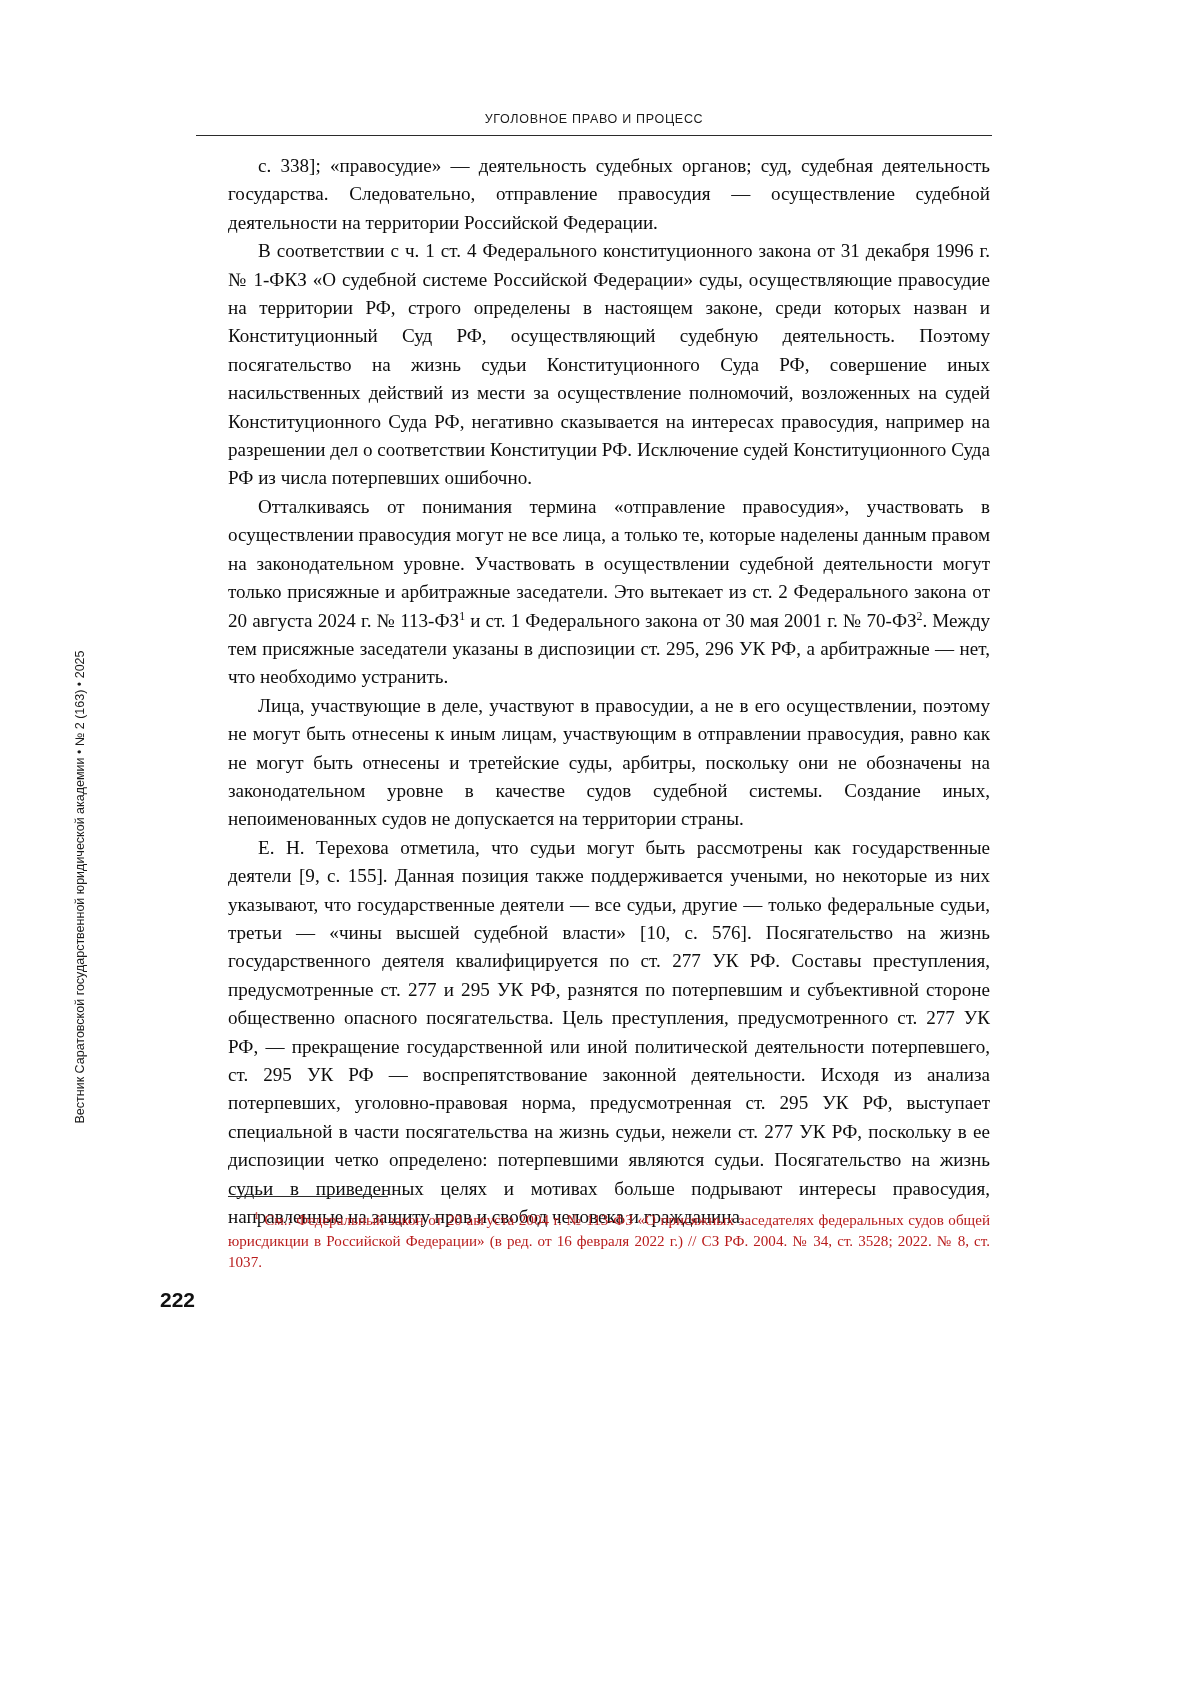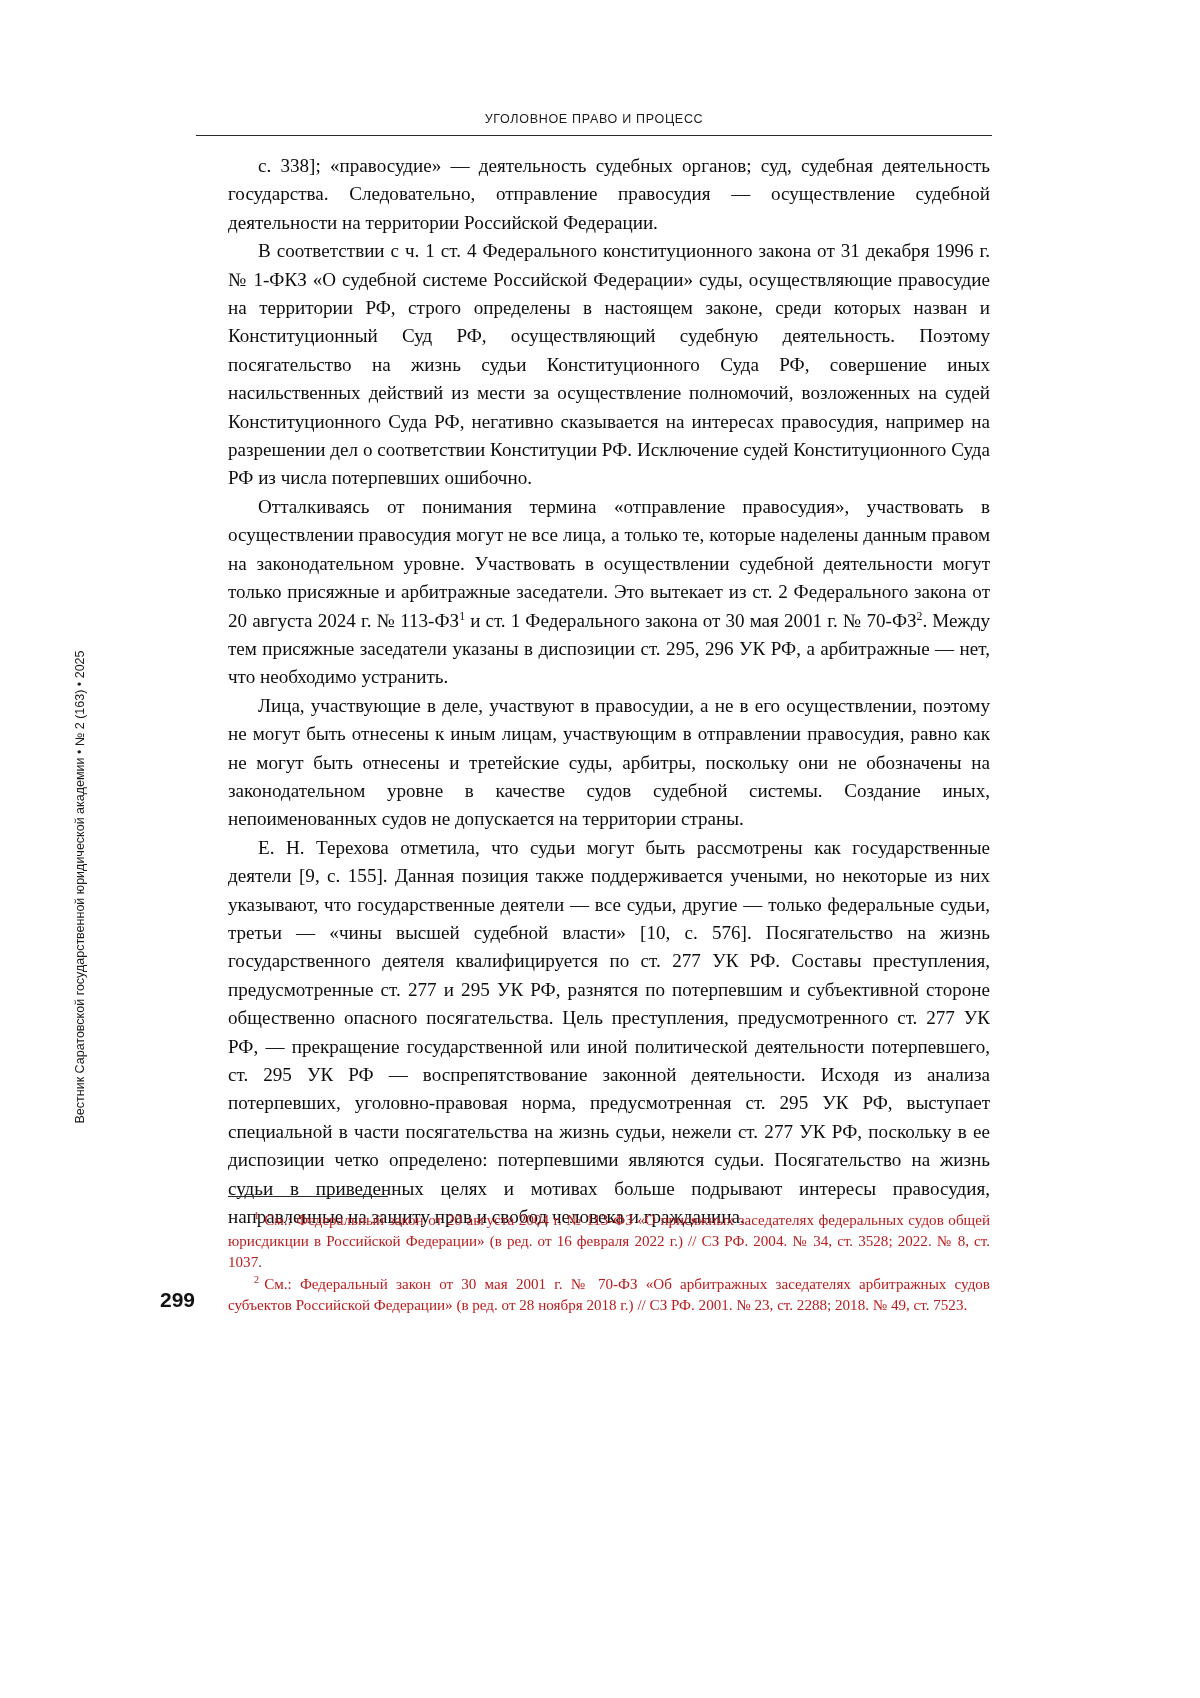--- a/index.html
+++ b/index.html
@@ -129,30 +129,29 @@
 <body>
 
 <div class="page">
 
   <div class="running-head">Уголовное право и процесс</div>
 
   <div class="head-rule"></div>
 
   <div class="side-caption">Вестник Саратовской государственной  юридической академии • № 2 (163) • 2025</div>
 
-  <div class="folio">299</div>
+  <div class="folio">222</div>
 
   <div class="text-col" id="body-col">
       <p>с. 338]; «правосудие» — деятельность судебных органов; суд, судебная деятельность государства. Следовательно, отправление правосудия — осуществление судебной деятельности на территории Российской Федерации.</p>
       <p>В соответствии с ч. 1 ст. 4 Федерального конституционного закона от 31 декабря 1996 г. № 1-ФКЗ «О судебной системе Российской Федерации» суды, осуществляющие правосудие на территории РФ, строго определены в настоящем законе, среди которых назван и Конституционный Суд РФ, осуществляющий судебную деятельность. Поэтому посягательство на жизнь судьи Конституционного Суда РФ, совершение иных насильственных действий из мести за осуществление полномочий, возложенных на судей Конституционного Суда РФ, негативно сказывается на интересах правосудия, например на разрешении дел о соответствии Конституции РФ. Исключение судей Конституционного Суда РФ из числа потерпевших ошибочно.</p>
       <p>Отталкиваясь от понимания термина «отправление правосудия», участвовать в осуществлении правосудия могут не все лица, а только те, которые наделены данным правом на законодательном уровне. Участвовать в осуществлении судебной деятельности могут только присяжные и арбитражные заседатели. Это вытекает из ст. 2 Федерального закона от 20 августа 2024 г. № 113-ФЗ<sup>1</sup> и ст. 1 Федерального закона от 30 мая 2001 г. № 70-ФЗ<sup>2</sup>. Между тем присяжные заседатели указаны в диспозиции ст. 295, 296 УК РФ, а арбитражные — нет, что необходимо устранить.</p>
       <p>Лица, участвующие в деле, участвуют в правосудии, а не в его осуществлении, поэтому не могут быть отнесены к иным лицам, участвующим в отправлении правосудия, равно как не могут быть отнесены и третейские суды, арбитры, поскольку они не обозначены на законодательном уровне в качестве судов судебной системы. Создание иных, непоименованных судов не допускается на территории страны.</p>
       <p>Е. Н. Терехова отметила, что судьи могут быть рассмотрены как государственные деятели [9, с. 155]. Данная позиция также поддерживается учеными, но некоторые из них указывают, что государственные деятели — все судьи, другие — только федеральные судьи, третьи — «чины высшей судебной власти» [10, с. 576]. Посягательство на жизнь государственного деятеля квалифицируется по ст. 277 УК РФ. Составы преступления, предусмотренные ст. 277 и 295 УК РФ, разнятся по потерпевшим и субъективной стороне общественно опасного посягательства. Цель преступления, предусмотренного ст. 277 УК РФ, — прекращение государственной или иной политической деятельности потерпевшего, ст. 295 УК РФ — воспрепятствование законной деятельности. Исходя из анализа потерпевших, уголовно-правовая норма, предусмотренная ст. 295 УК РФ, выступает специальной в части посягательства на жизнь судьи, нежели ст. 277 УК РФ, поскольку в ее диспозиции четко определено: потерпевшими являются судьи. Посягательство на жизнь судьи в приведенных целях и мотивах больше подрывают интересы правосудия, направленные на защиту прав и свобод человека и гражданина.</p>
     </div>
 
   <div class="fn-rule"></div>
 
   <div class="footnotes" id="footnotes-col">
       <p><span class="fnum">1</span>См.: Федеральный закон от 20 августа 2004 г. № 113-ФЗ «О присяжных заседателях федеральных судов общей юрисдикции в Российской Федерации» (в ред. от 16 февраля 2022 г.) // СЗ РФ. 2004. № 34, ст. 3528; 2022. № 8, ст. 1037.</p>
-      <p><span class="fnum">2</span>См.: Федеральный закон от 30 мая 2001 г. № 70-ФЗ «Об арбитражных заседателях арбитражных судов субъектов Российской Федерации» (в ред. от 28 ноября 2018 г.) // СЗ РФ. 2001. № 23, ст. 2288; 2018. № 49, ст. 7523.</p>
     </div>
 
 </div>
 
 </body></html>

